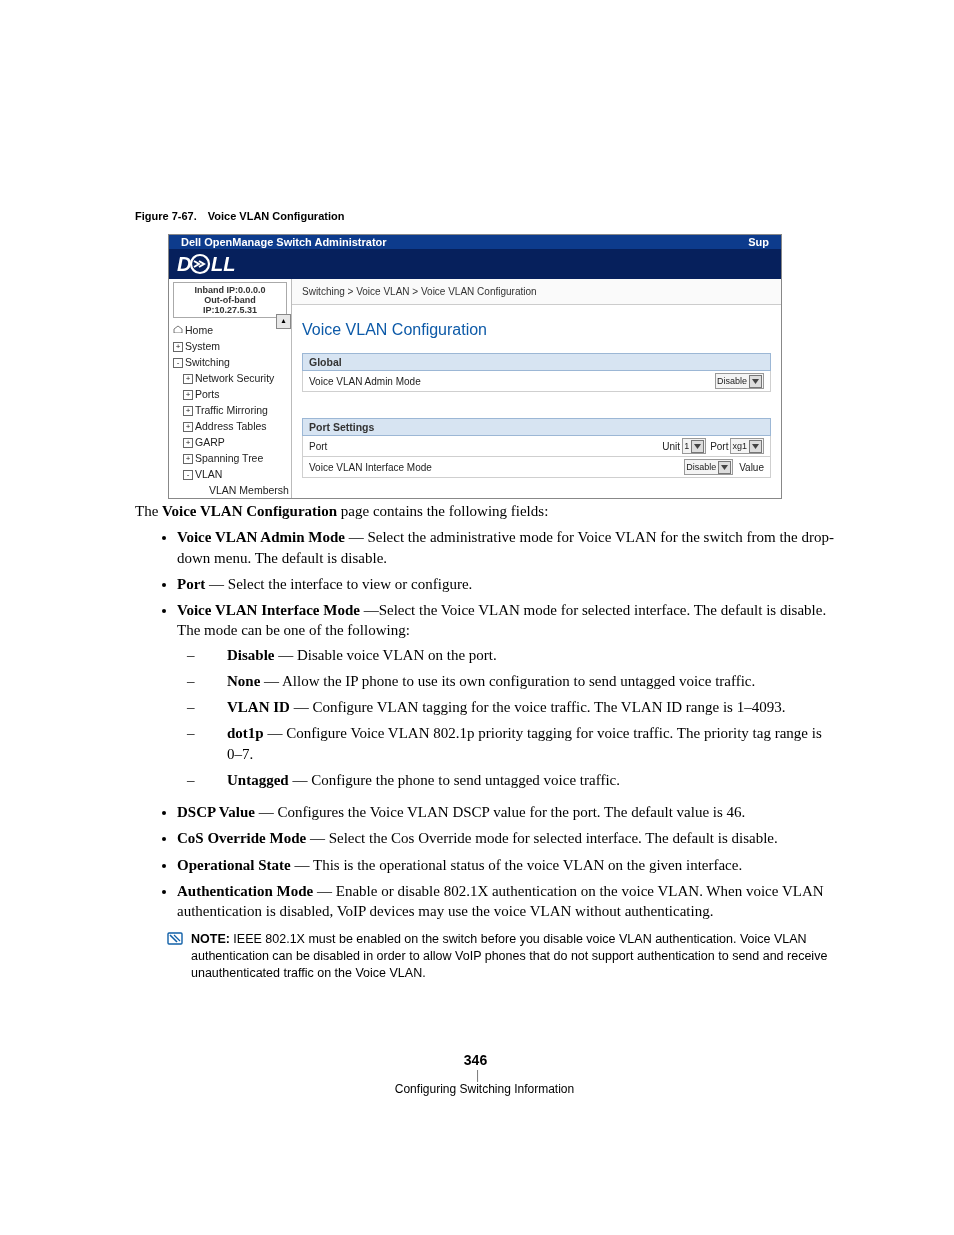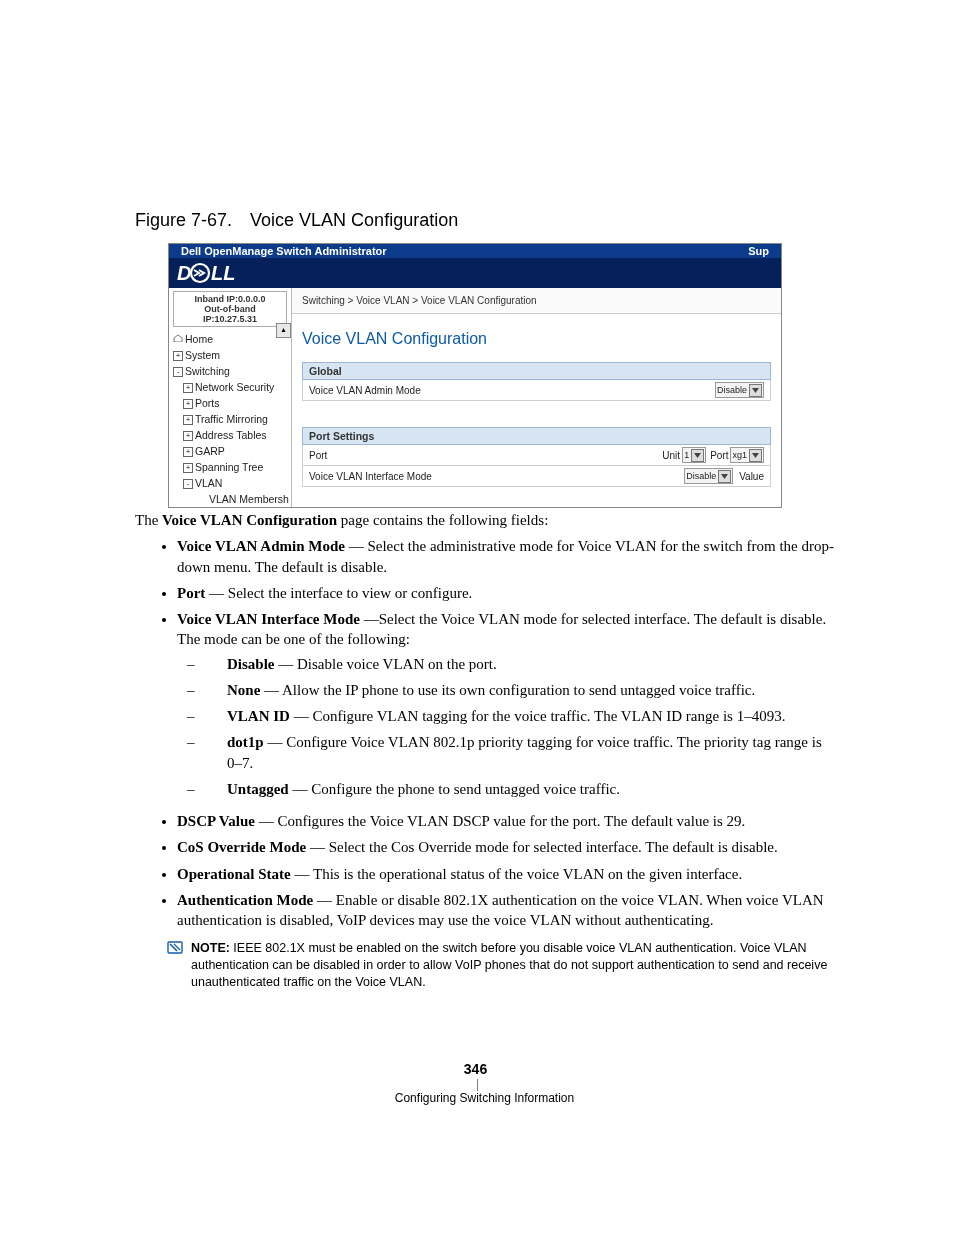--- a/index.html
+++ b/index.html
@@ -9,22 +9,22 @@
     font-size: 15px;
     color: #000;
     background: #fff;
     width: 954px;
   }
   .page {
     padding: 30px 120px 30px 135px;
   }
   .figcap {
     font-family: Arial, Helvetica, sans-serif;
-    font-weight: normal;
-    font-size: 18px;
+    font-weight: bold;
+    font-size: 11px;
     margin-bottom: 12px;
     margin-top: 180px;
   }
   
   .screenshot {
     border: 1px solid #888;
     width: 612px;
     font-family: Arial, Helvetica, sans-serif;
     font-size: 10.5px;
     color: #000;
@@ -328,21 +328,21 @@
     <li><span class="b">Port</span><span> — Select the interface to view or configure.</span></li>
     <li><span class="b">Voice VLAN Interface Mode</span><span> —Select the Voice VLAN mode for selected interface. The default is disable. The mode can be one of the following:</span>
       <ul class="inner">
         <li><span class="b">Disable</span><span> — Disable voice VLAN on the port.</span></li>
         <li><span class="b">None</span><span> — Allow the IP phone to use its own configuration to send untagged voice traffic.</span></li>
         <li><span class="b">VLAN ID</span><span> — Configure VLAN tagging for the voice traffic. The VLAN ID range is 1–4093.</span></li>
         <li><span class="b">dot1p</span><span> — Configure Voice VLAN 802.1p priority tagging for voice traffic. The priority tag range is 0–7.</span></li>
         <li><span class="b">Untagged</span><span> —   Configure the phone to send untagged voice traffic.</span></li>
       </ul>
     </li>
-    <li><span class="b">DSCP Value</span><span> — Configures the Voice VLAN DSCP value for the port. The default value is 29.</span></li>
+    <li><span class="b">DSCP Value</span><span> — Configures the Voice VLAN DSCP value for the port. The default value is 46.</span></li>
     <li><span class="b">CoS Override Mode</span><span> — Select the Cos Override mode for selected interface. The default is disable.</span></li>
     <li><span class="b">Operational State</span><span> — This is the operational status of the voice VLAN on the given interface.</span></li>
     <li><span class="b">Authentication Mode</span><span> — Enable or disable 802.1X authentication on the voice VLAN. When voice VLAN authentication is disabled, VoIP devices may use the voice VLAN without authenticating.</span></li>
   </ul>
 
   <div class="note">
     <div class="note-icon">
       <svg width="16" height="14" viewBox="0 0 16 14">
         <rect x="1" y="1" width="14" height="11" rx="1" fill="none" stroke="#1060a8" stroke-width="1.4"></rect>
         <line x1="3" y1="3" x2="10" y2="10" stroke="#1060a8" stroke-width="1.6"></line>

